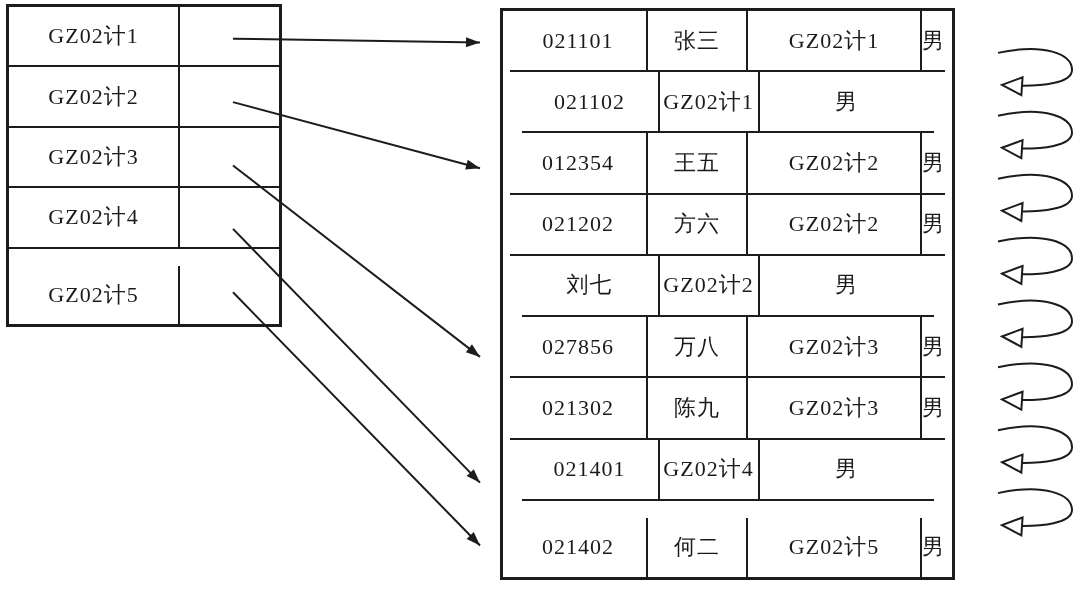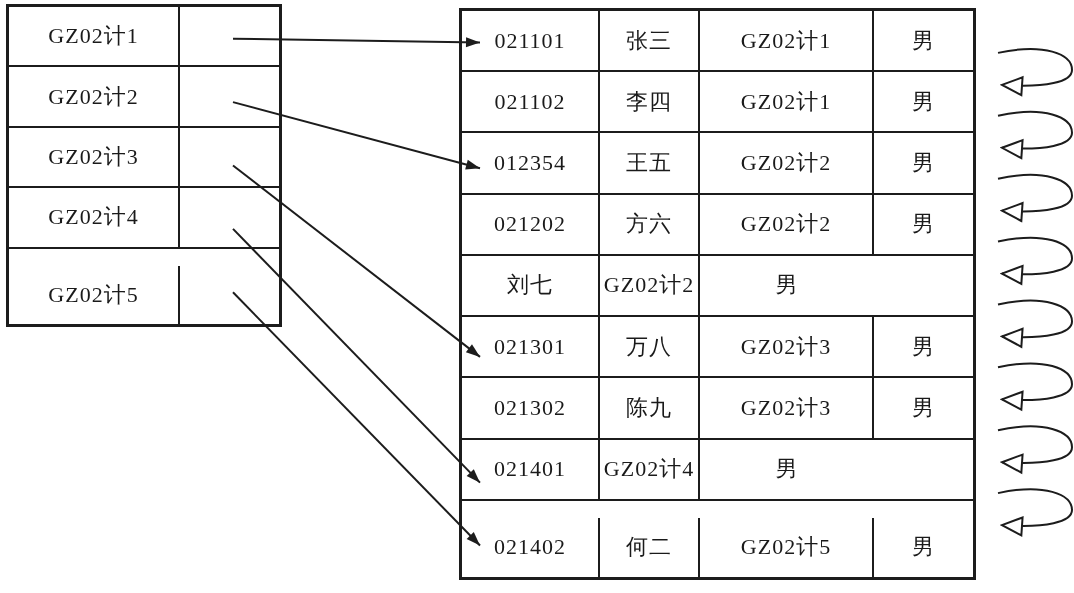--- a/index.html
+++ b/index.html
@@ -24,24 +24,25 @@
     box-sizing: border-box;
     background: #ffffff;
   }
   .class-table {
     left: 6px;
     top: 4px;
     width: 276px;
     height: 323px;
   }
   .student-table {
-    left: 459px;
+    left: 500px;
     top: 8px;
-    width: 517px;
+    width: 455px;
     height: 572px;
+    align-items: center;
   }
   .row {
     display: grid;
     flex: 1;
     border-bottom: 2px solid #1c1c1c;
     min-height: 0;
   }
   .row:last-child { border-bottom: none; margin-top: 17px; }
   .class-table .row { grid-template-columns: 171px 1fr; }
   .student-table .row { grid-template-columns: 138px 100px 174px 1fr; }
@@ -100,21 +101,20 @@
   <div class="tbl student-table">
   <div class="row">
     <div class="cell">021101</div>
     <div class="cell">张三</div>
     <div class="cell">GZ02计1</div>
     <div class="cell">男</div>
   </div>
 
   <div class="row">
     <div class="cell">021102</div>
-    <div class="cell">李四</div>
     <div class="cell">GZ02计1</div>
     <div class="cell">男</div>
   </div>
 
   <div class="row">
     <div class="cell">012354</div>
     <div class="cell">王五</div>
     <div class="cell">GZ02计2</div>
     <div class="cell">男</div>
   </div>
@@ -126,21 +126,21 @@
     <div class="cell">男</div>
   </div>
 
   <div class="row">
     <div class="cell">刘七</div>
     <div class="cell">GZ02计2</div>
     <div class="cell">男</div>
   </div>
 
   <div class="row">
-    <div class="cell">021301</div>
+    <div class="cell">027856</div>
     <div class="cell">万八</div>
     <div class="cell">GZ02计3</div>
     <div class="cell">男</div>
   </div>
 
   <div class="row">
     <div class="cell">021302</div>
     <div class="cell">陈九</div>
     <div class="cell">GZ02计3</div>
     <div class="cell">男</div>

